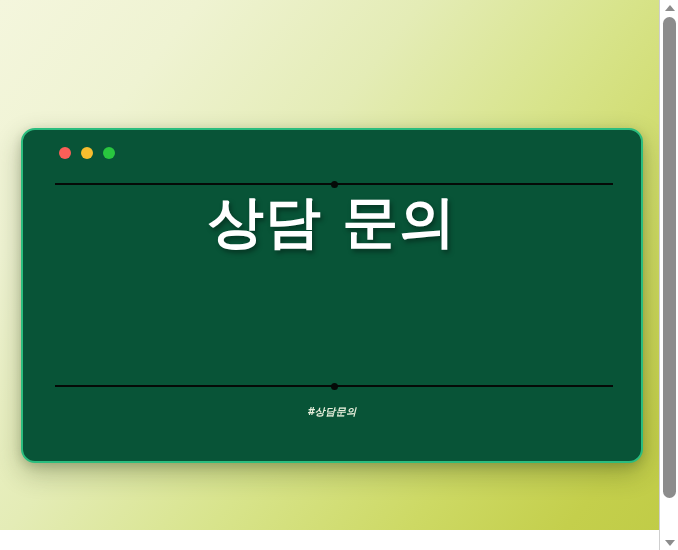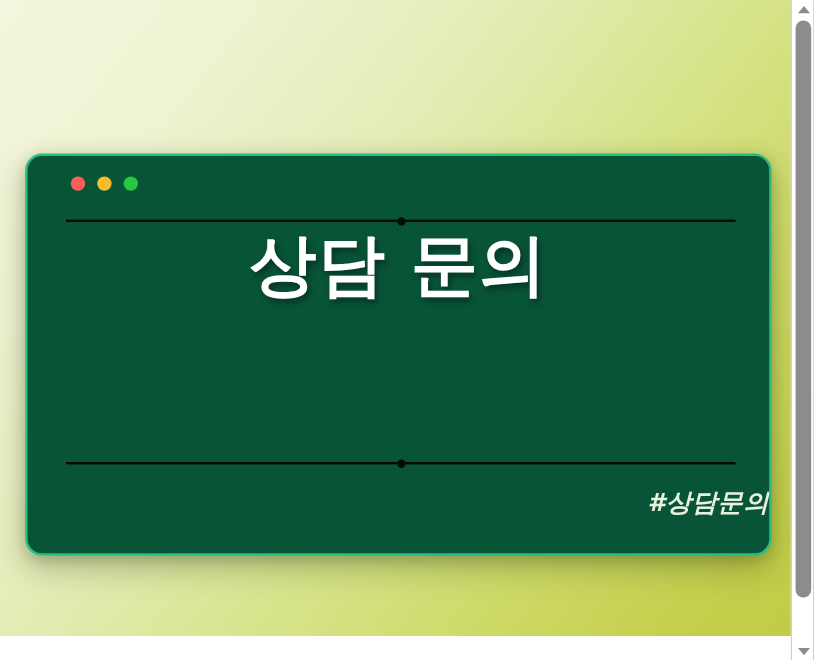--- a/index.html
+++ b/index.html
@@ -134,22 +134,22 @@
     color: #eef3e0;
     text-shadow: 1px 1px 3px rgba(0, 0, 0, 0.22);
     font-family: "DejaVu Sans", "Liberation Sans", sans-serif;
   }
 
   #hashtag {
     position: absolute;
     left: 0;
     top: 275px;
     width: 100%;
-    text-align: right;
-    font-size: 21px;
+    text-align: center;
+    font-size: 10px;
     font-style: italic;
     font-weight: 600;
     letter-spacing: 0.5px;
     color: #e9f0dd;
     font-family: "DejaVu Sans", "Liberation Sans", sans-serif;
   }
 
   
   #scrollbar {
     position: absolute;

